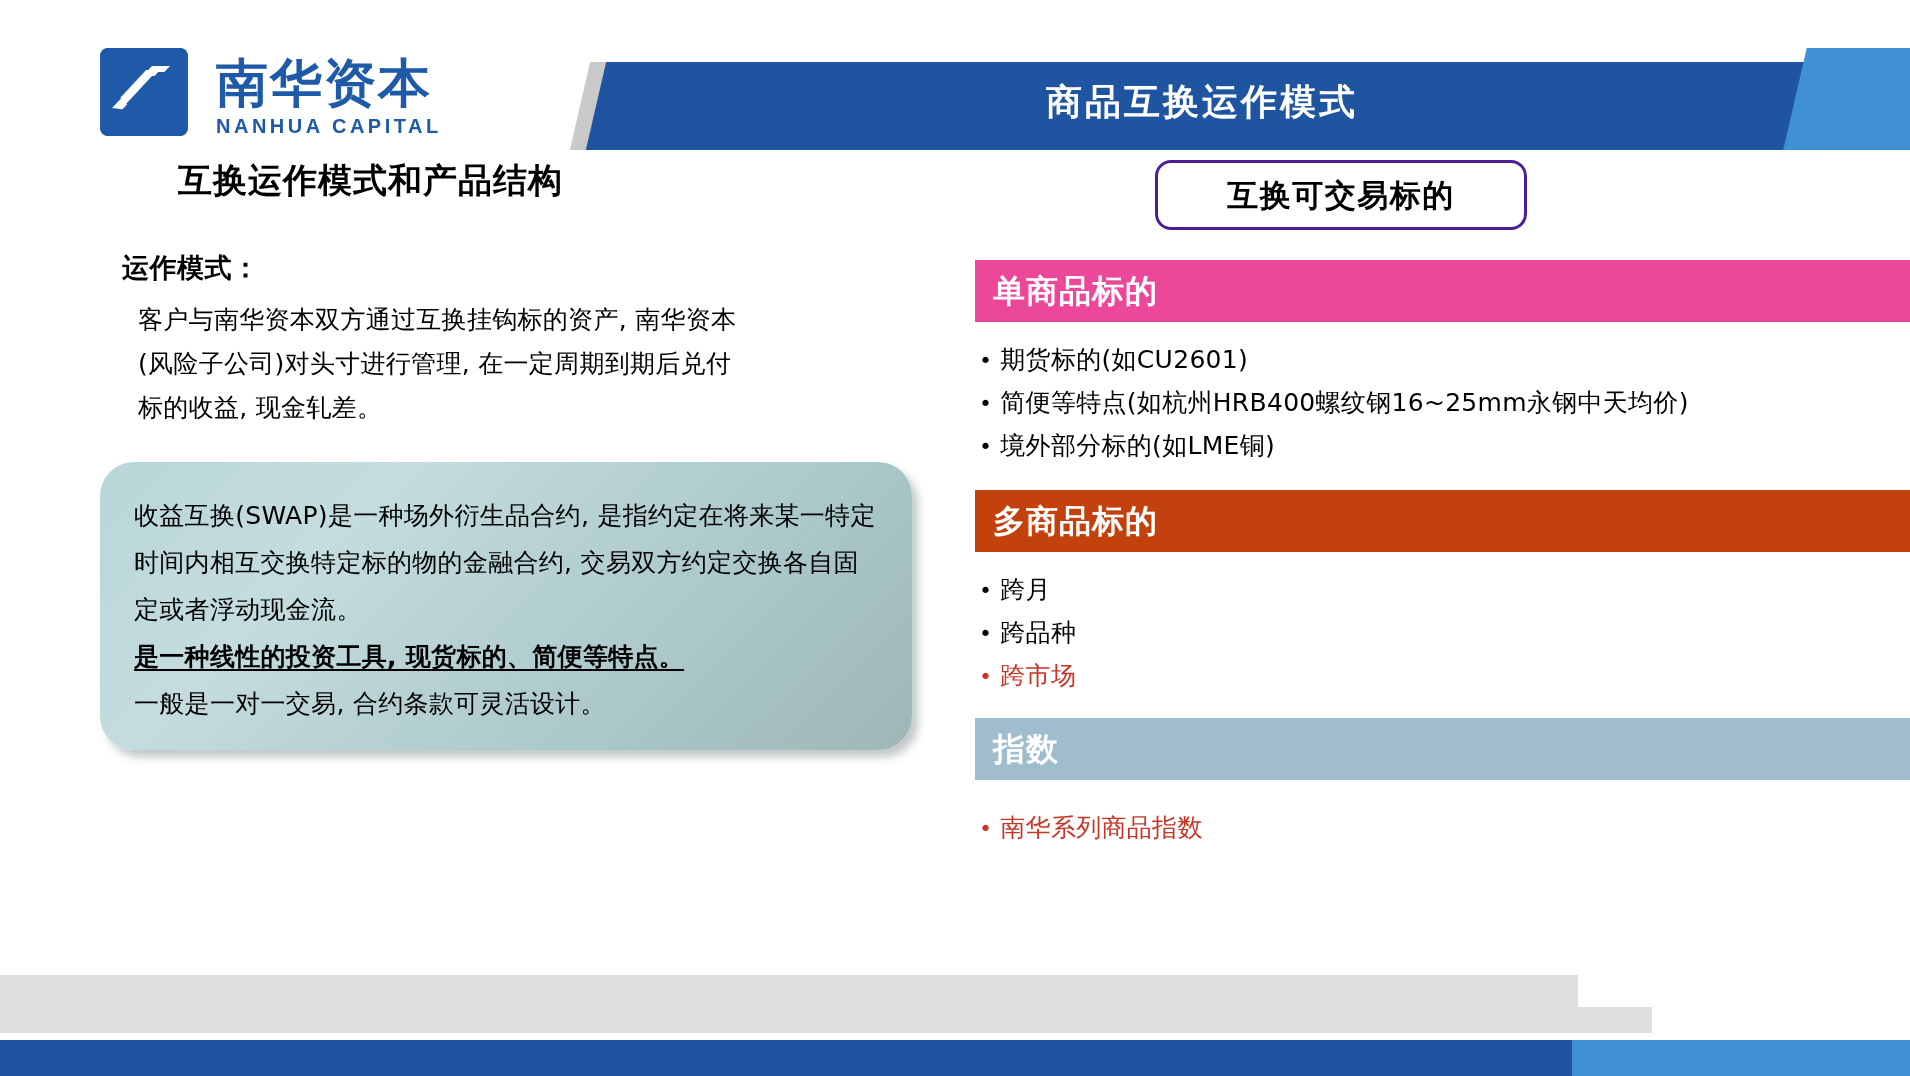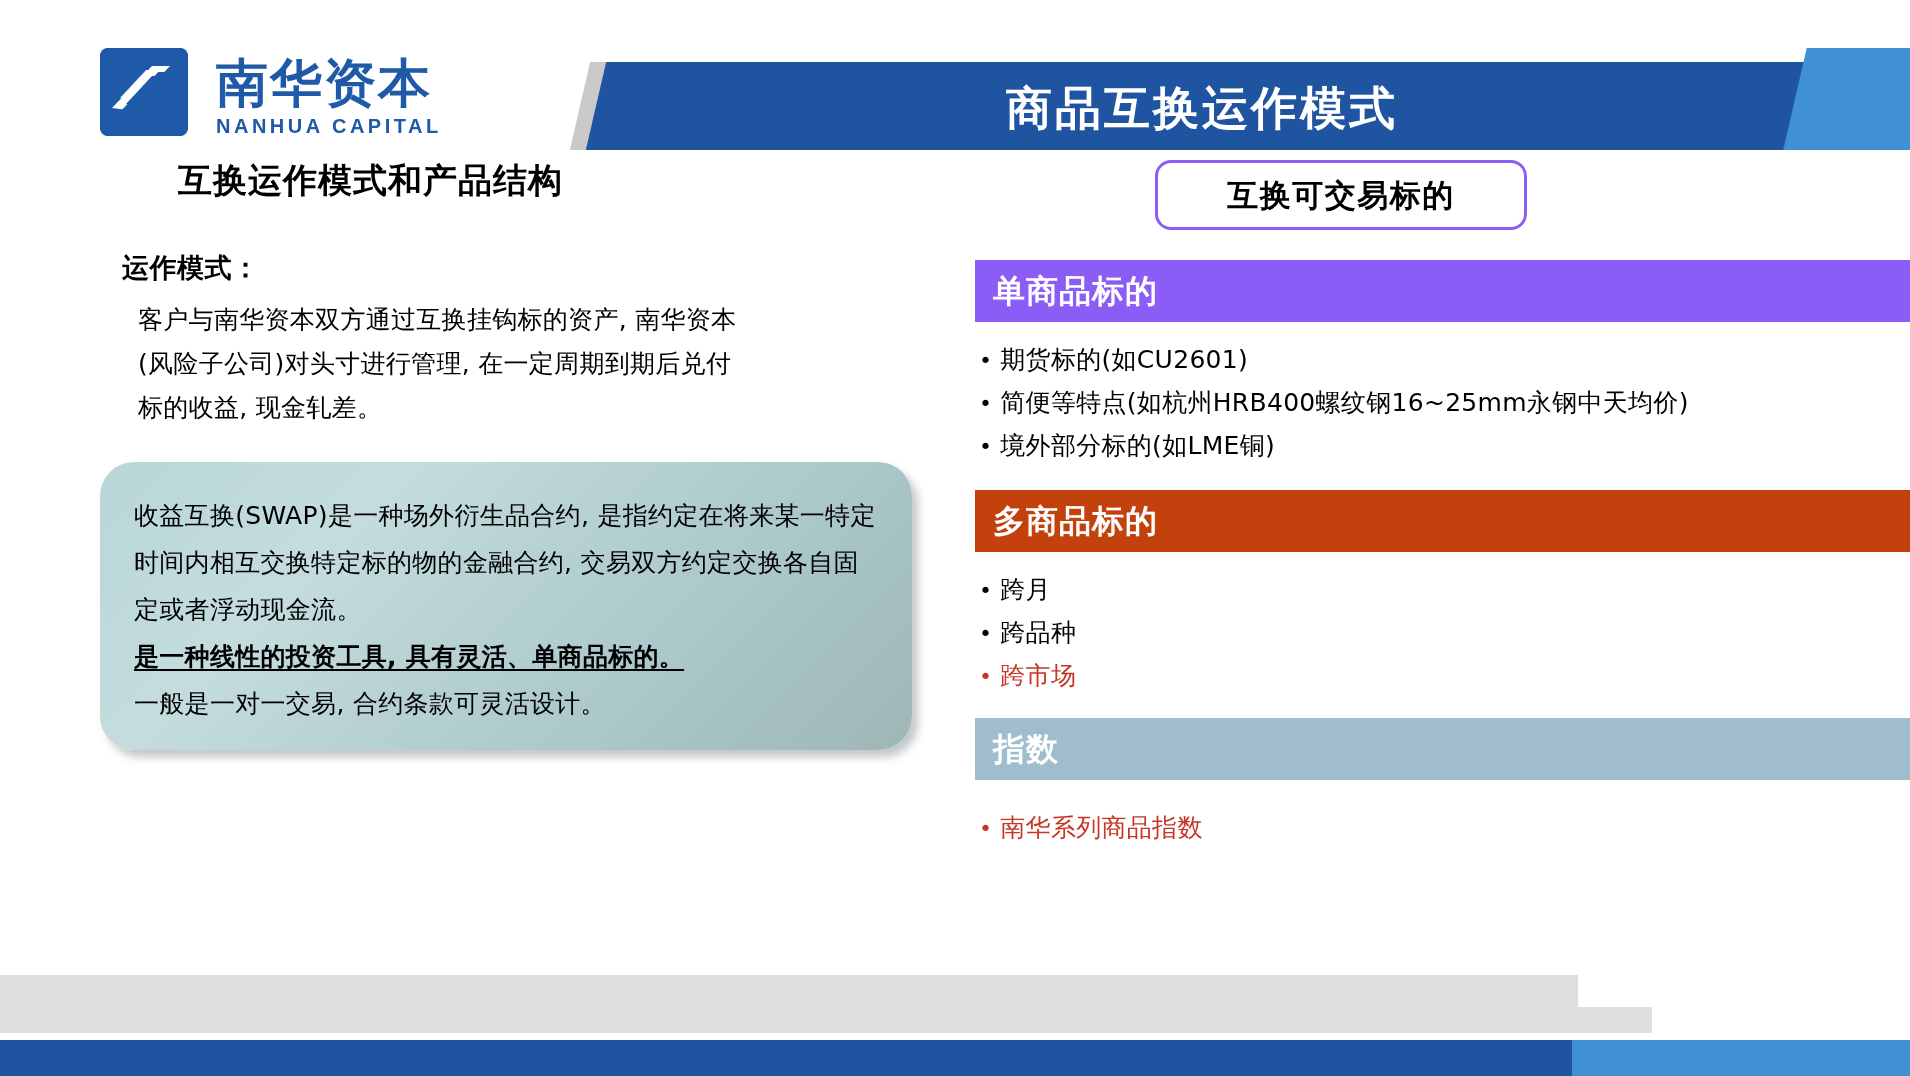--- a/index.html
+++ b/index.html
@@ -86,27 +86,27 @@
     left: 596px;
     top: 62px;
     width: 40px;
     height: 88px;
     background: #1f54a0;
     transform: skewX(-13deg);
   }
   .header-title {
     position: absolute;
     left: 612px;
-    top: 64px;
+    top: 58px;
     width: 1180px;
     height: 88px;
     line-height: 88px;
     text-align: center;
     color: #ffffff;
-    font-size: 46px;
+    font-size: 36px;
     font-weight: bold;
     letter-spacing: 3px;
     font-family: "DejaVu Sans", "Liberation Sans", sans-serif;
   }
   
   .header-accent {
     position: absolute;
     left: 1795px;
     top: 48px;
     width: 140px;
@@ -190,21 +190,21 @@
     width: 935px;
     height: 810px;
   }
 
   .subject-pill {
     position: absolute;
     left: 180px;
     top: 10px;
     width: 372px;
     height: 70px;
-    border: 3px solid #8b5cf6;
+    border: 3px solid #4c1d95;
     border-radius: 16px;
     background: #ffffff;
     line-height: 64px;
     text-align: center;
     font-size: 31px;
     font-weight: bold;
     color: #000000;
     letter-spacing: 1.5px;
     font-family: "DejaVu Sans", "Liberation Sans", sans-serif;
   }
@@ -299,31 +299,31 @@
     <div class="header-accent"></div>
   </div>
 
   <div class="left-col">
     <div class="left-heading">互换运作模式和产品结构</div>
     <div class="mode-label">运作模式：</div>
     <div class="mode-para">客户与南华资本双方通过互换挂钩标的资产, 南华资本(风险子公司)对头寸进行管理, 在一定周期到期后兑付标的收益, 现金轧差。</div>
 
     <div class="swap-box">
       <div class="swap-line">收益互换(SWAP)是一种场外衍生品合约, 是指约定在将来某一特定时间内相互交换特定标的物的金融合约, 交易双方约定交换各自固定或者浮动现金流。</div>
-      <div class="swap-line emph">是一种线性的投资工具, 具有灵活、单商品标的。</div>
+      <div class="swap-line emph">是一种线性的投资工具, 现货标的、简便等特点。</div>
       <div class="swap-line">一般是一对一交易, 合约条款可灵活设计。</div>
     </div>
   </div>
 
   <div class="right-col">
 
     <div class="subject-pill">互换可交易标的</div>
 
     <div class="section" style="top:110px;">
-      <div class="section-bar" style="background:#8b5cf6;">单商品标的</div>
+      <div class="section-bar" style="background:#ec4899;">单商品标的</div>
       <div class="bullets">
         <div class="bullet">
           <span class="dot">•</span>
           <span>期货标的(如CU2601)</span>
         </div>
         <div class="bullet">
           <span class="dot">•</span>
           <span>简便等特点(如杭州HRB400螺纹钢16~25mm永钢中天均价)</span>
         </div>
         <div class="bullet">

